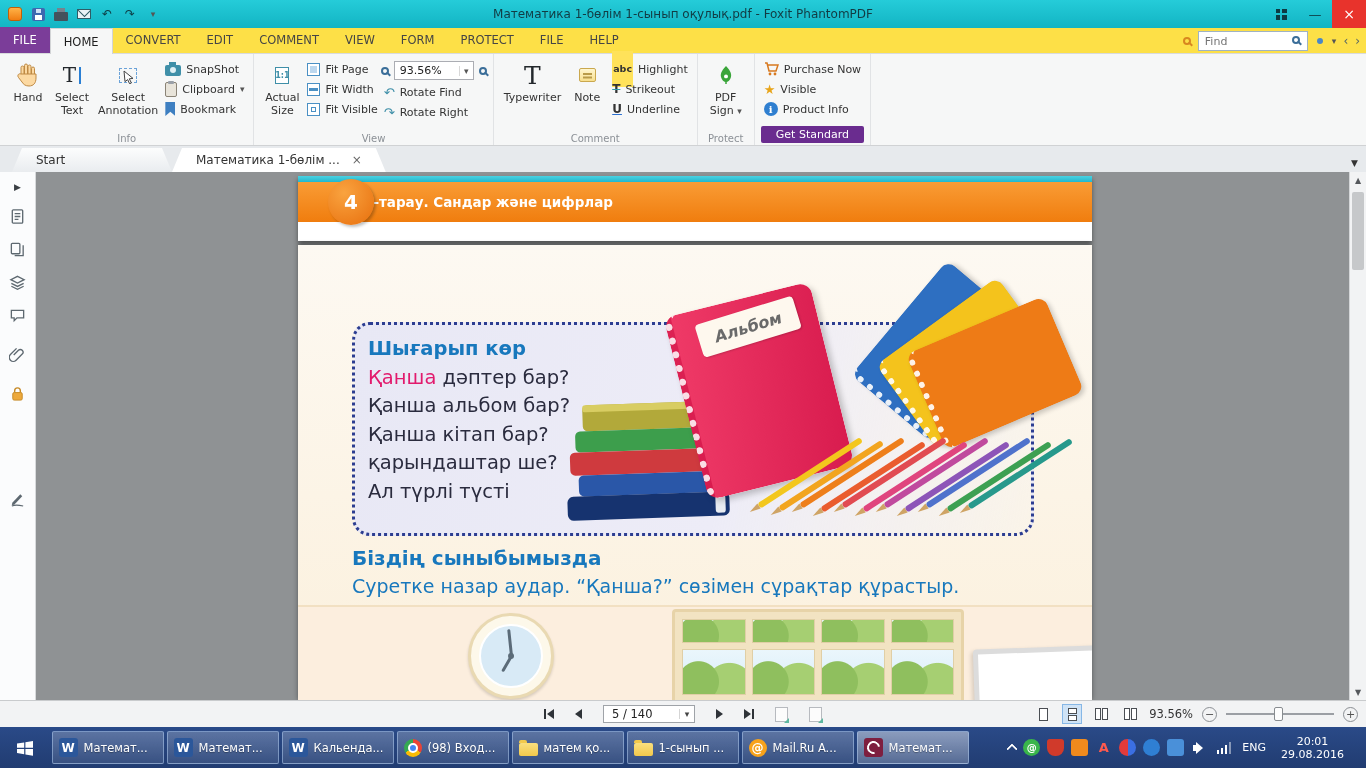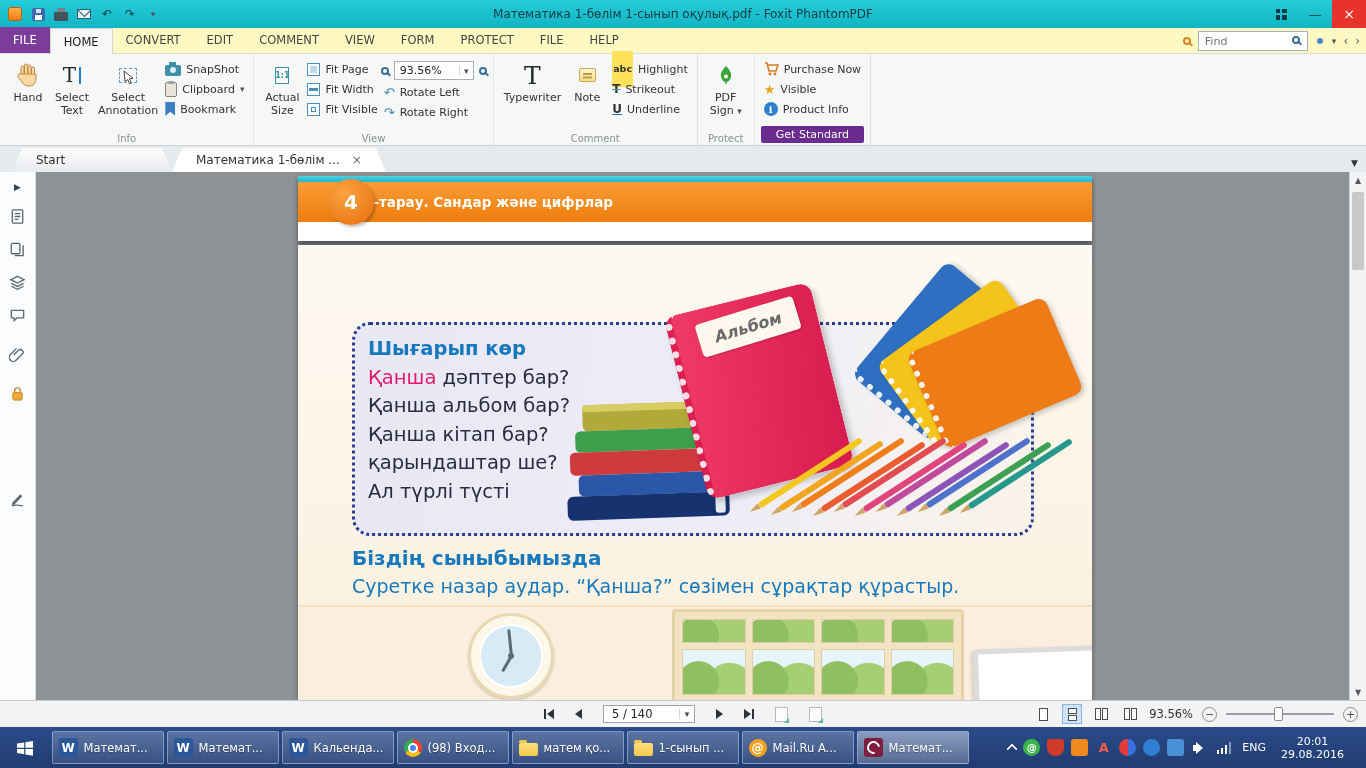--- a/index.html
+++ b/index.html
@@ -24,21 +24,21 @@
   .env { width:14px; height:10px; background:#e9f3f6; border:1px solid #2f5c66; position:relative; overflow:hidden; }
   .env::before { content:""; position:absolute; left:1px; top:-6px; width:9px; height:9px; background:#e9f3f6;
     border:1px solid #2f5c66; transform:rotate(45deg); }
   .title-text { position:absolute; left:50%; transform:translateX(-50%); color:#123b43; font-size:12px; white-space:nowrap; }
   .winctl { margin-left:auto; display:flex; height:100%; }
   .winbtn { width:34px; height:100%; display:flex; align-items:center; justify-content:center; color:#0d3b43; font-size:13px; }
   .winbtn.close { background:#e8332c; color:#fff; font-size:14px; }
   .gridico { width:11px; height:11px; display:grid; grid-template-columns:1fr 1fr; gap:2px; }
   .gridico span { background:#0d3b43; }
   
-  .tabrow { position:absolute; top:28px; left:0; right:0; height:26px; background:#fef9c3;
+  .tabrow { position:absolute; top:28px; left:0; right:0; height:26px; background:#fde047;
     border-bottom:1px solid #d9dbdd; display:flex; align-items:flex-end; }
   .rtab { padding:0 13px; height:26px; line-height:26px; font-size:11.5px; color:#454545; white-space:nowrap; }
   .rtab.file { background:#7b3d99; color:#fff; }
   .rtab.active { background:#f6f7f7; border:1px solid #d2d4d6; border-bottom:none; color:#1d1d1d;
     position:relative; z-index:2; margin-bottom:-1px; }
   .findwrap { position:absolute; right:6px; top:3px; display:flex; align-items:center; gap:7px; height:20px; }
   .magglass { width:8px; height:8px; border:2px solid #3b6e99; border-radius:50%; position:relative; flex:none; }
   .magglass::after { content:""; position:absolute; width:5px; height:2px; background:#3b6e99;
     transform:rotate(45deg); right:-4px; bottom:-2px; }
   .magglass.orange { border-color:#d8871f; } .magglass.orange::after { background:#d8871f; }
@@ -401,21 +401,21 @@
       <div class="zoomrow">
         <span class="magglass"></span>
         <span class="combo">
           <span>93.56%</span>
           <span class="ccaret">▾</span>
         </span>
         <span class="magglass"></span>
       </div>
       <div class="smallbtn">
         <span class="rotg">↶</span>
-        <span>Rotate Left</span>
+        <span>Rotate Find</span>
       </div>
       <div class="smallbtn">
         <span class="rotg">↷</span>
         <span>Rotate Right</span>
       </div>
     </div>
     <span class="glabel">View</span>
   </div>
 
   <div class="rgroup">

